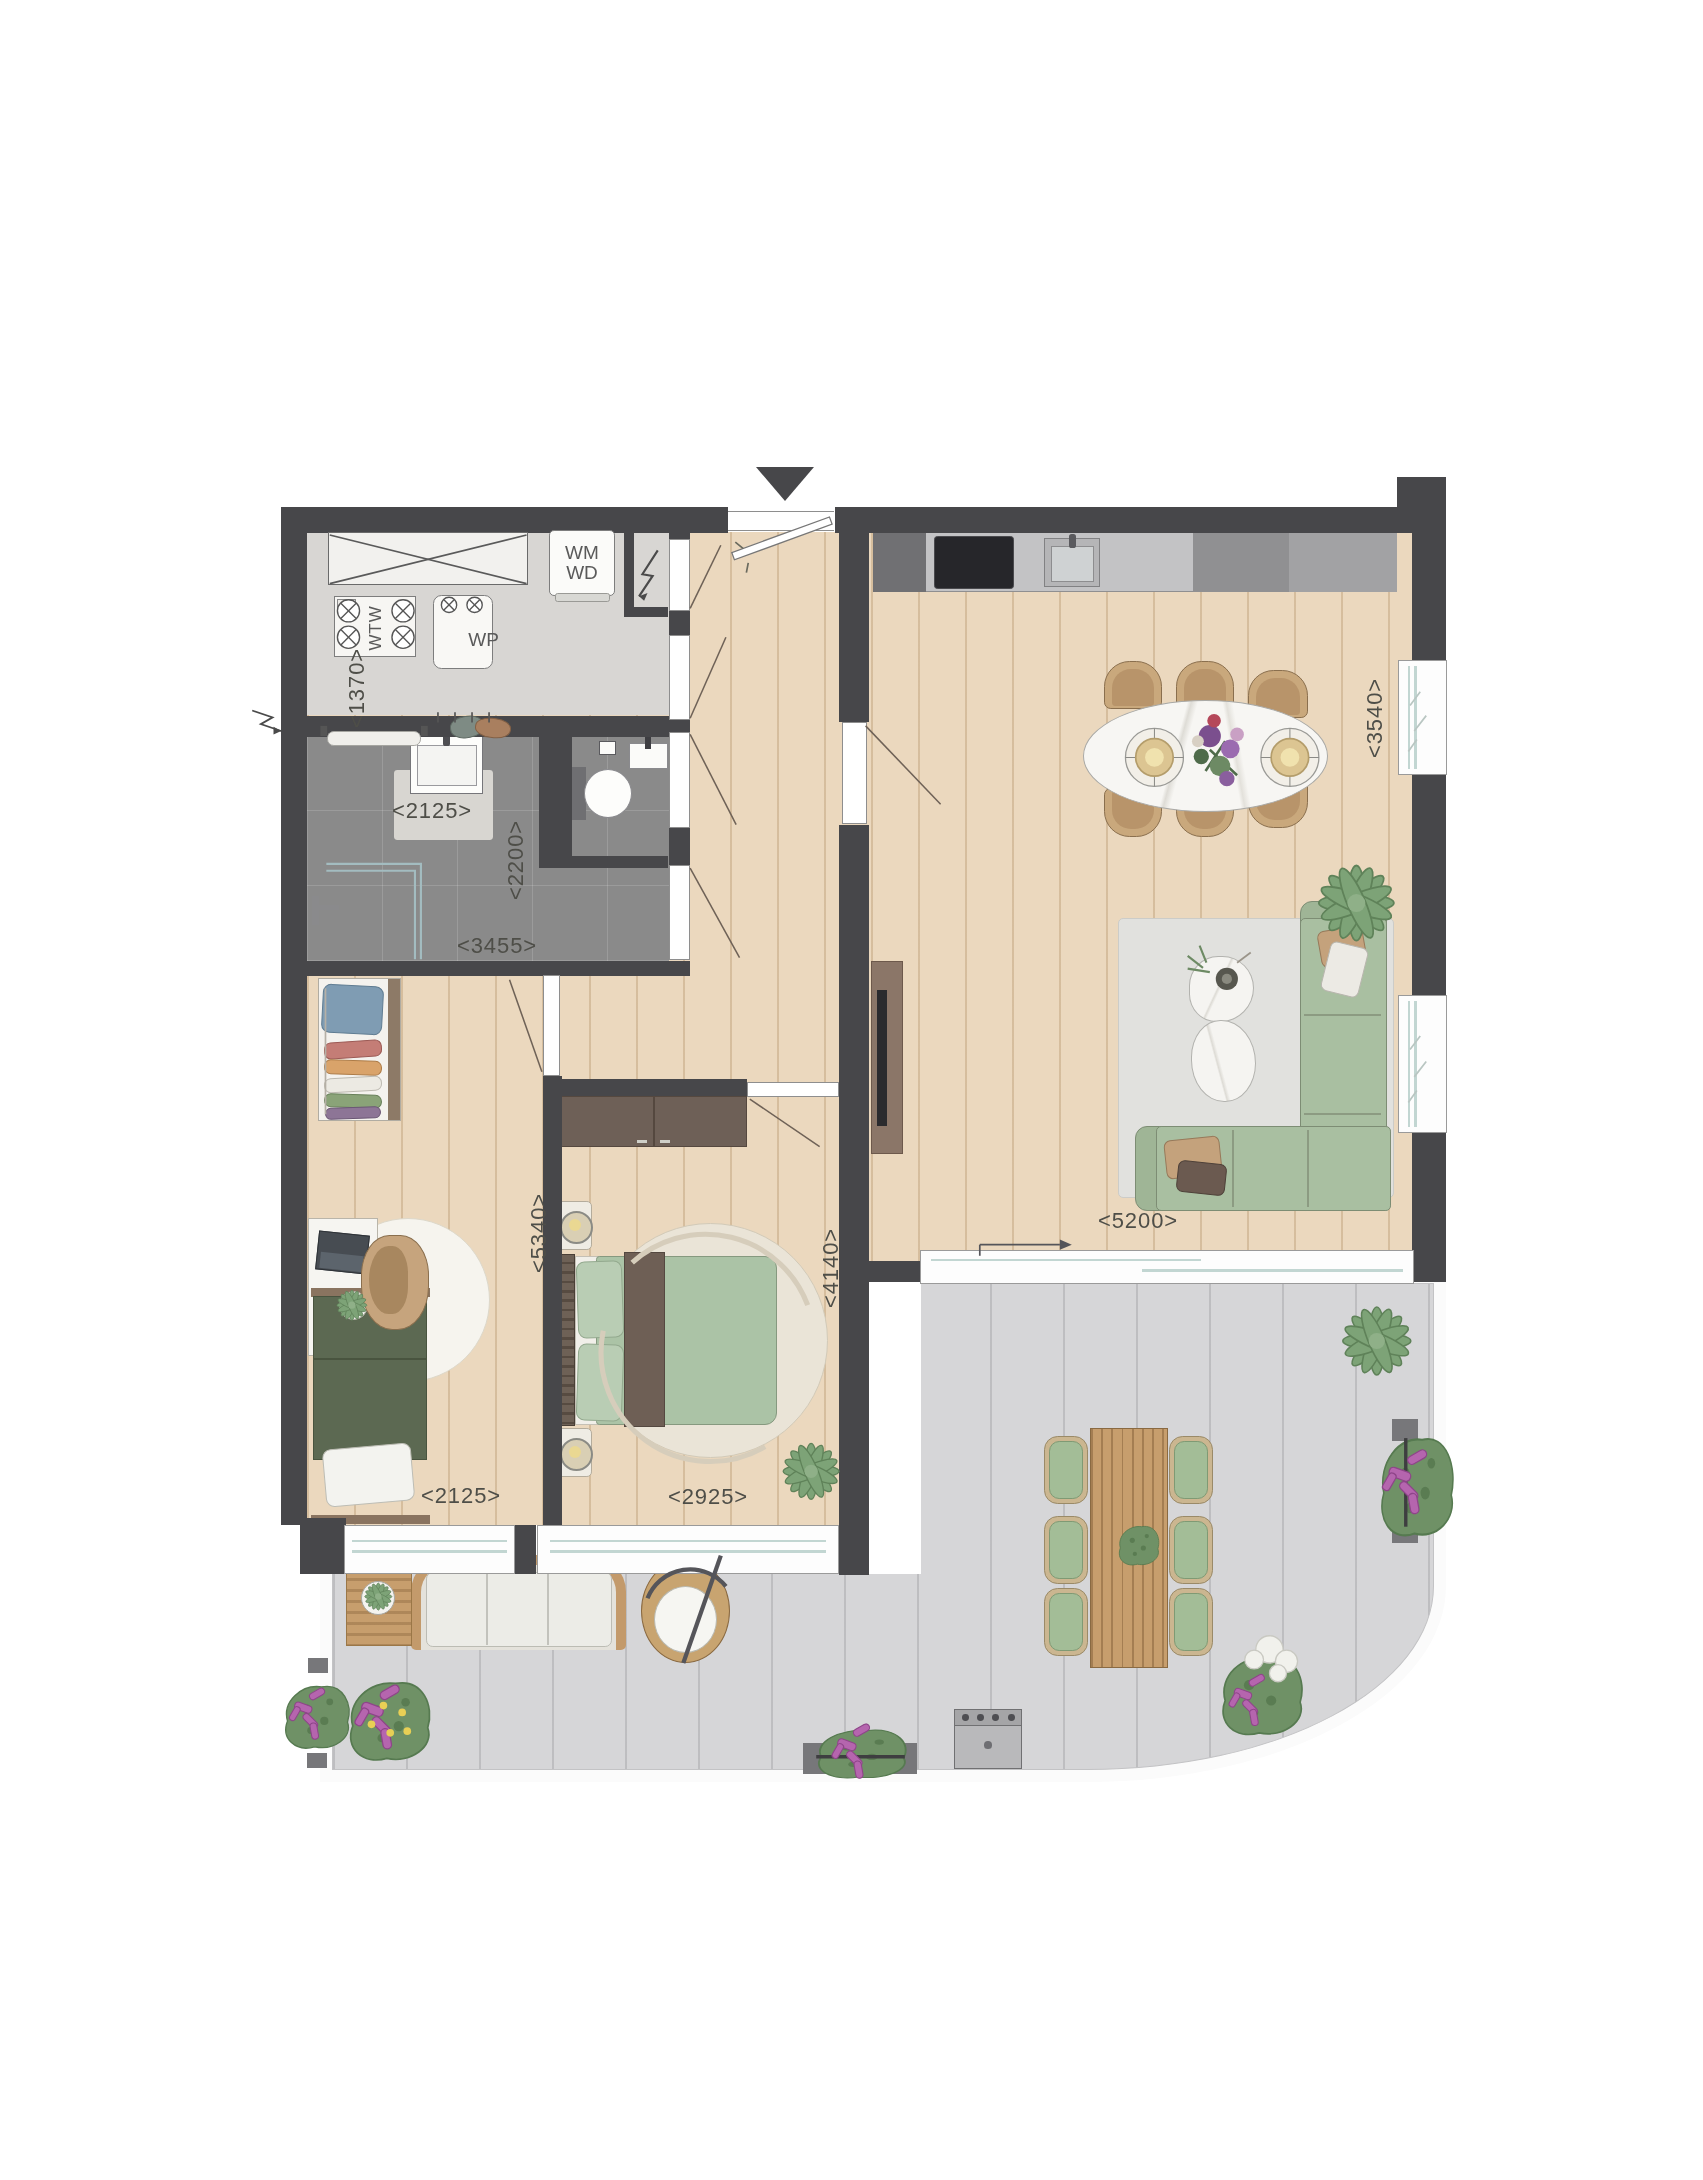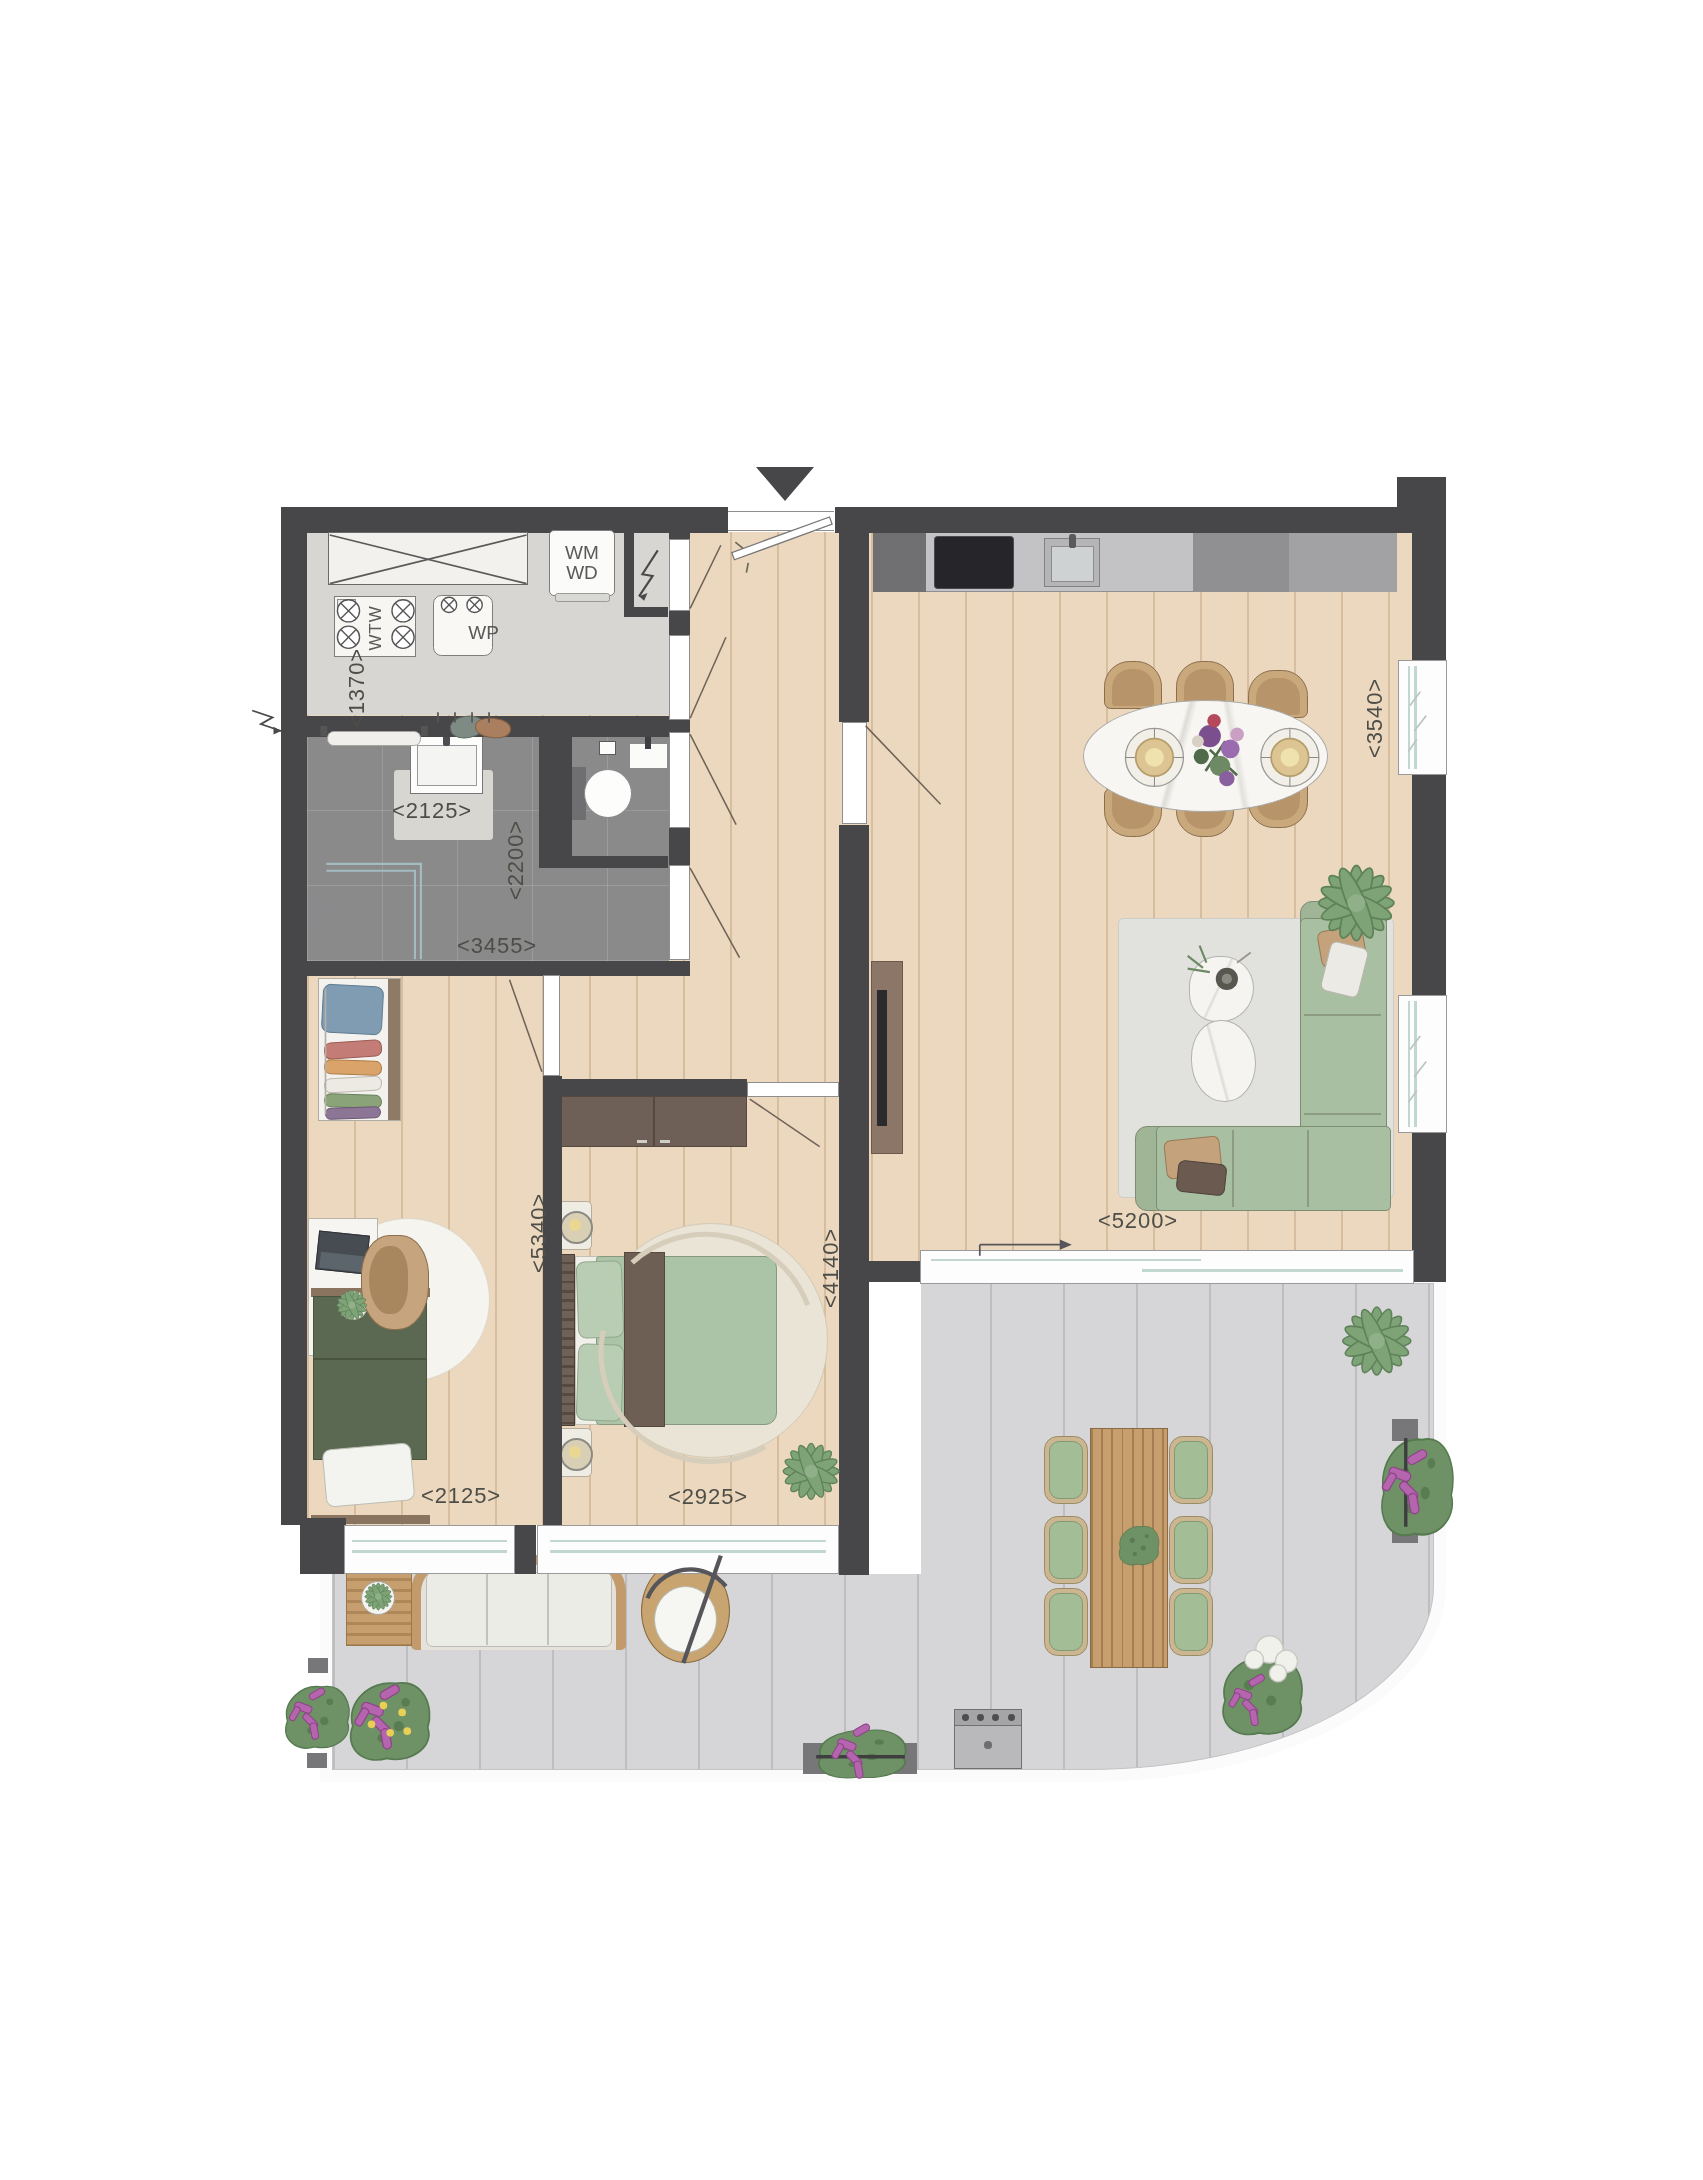--- a/index.html
+++ b/index.html
@@ -146,21 +146,21 @@
   <div class="fur" style="left:549px;top:530px;width:66px;height:66px;background:#fbfbf9;border:1.7px solid #7d7d7d;border-radius:5.1px;z-index:21;
               display:flex;flex-direction:column;align-items:center;justify-content:center;font-size:19px;color:#5a5a5a;line-height:1.05;">
     <span>WM</span>
     <span>WD</span>
     <div class="abs" style="left:5.1px;bottom:-6.8px;width:53px;height:6.8px;background:#d8d8d4;border:0.9px solid #9a9a96;border-radius:2.6px;"></div>
   </div>
   <div class="fur" style="left:334px;top:596px;width:82px;height:61px;background:#f7f6f3;border:1.7px solid #7d7d7d;z-index:11;">
     <div class="abs" style="left:1.7px;top:1.7px;width:17px;height:10.2px;border:0.9px solid #8a8a8a;background:#eceae6;"></div>
     <div class="abs" style="left:41px;top:31px;transform:translate(-50%,-50%) rotate(-90deg);font-size:17px;color:#5a5a5a;letter-spacing:0.9px;">WTW</div>
   </div>
-  <div class="fur" style="left:433px;top:595px;width:60px;height:61px;background:#f9f8f5;border:1.7px solid #7d7d7d;border-radius:8.5px;z-index:11;
+  <div class="fur" style="left:433px;top:595px;width:60px;height:74px;background:#f9f8f5;border:1.7px solid #7d7d7d;border-radius:8.5px;z-index:11;
               display:flex;align-items:center;justify-content:center;padding-left:41px;">
     <span style="font-size:19px;color:#5a5a5a;margin-top:15.3px;">WP</span>
   </div>
   <div class="fur" style="left:450px;top:716px;width:34px;height:22px;background:#7e8b84;border:0.9px solid #5f6b64;border-radius:45%;transform:rotate(-8deg);z-index:24;"></div>
   <div class="fur" style="left:475px;top:718px;width:36px;height:20.4px;background:#a97f5f;border:0.9px solid #836045;border-radius:45%;transform:rotate(6deg);z-index:24;"></div>
 
   <div class="fur" style="left:327px;top:731px;width:94px;height:15.3px;background:#f0efeb;border:0.9px solid #a5a5a0;border-radius:6.8px;z-index:24;"></div>
   <div class="fur" style="left:410px;top:736px;width:73px;height:58px;background:#fdfdfb;border:1.7px solid #76767a;z-index:11;">
     <div class="abs" style="left:6px;top:7.7px;width:58px;height:39px;background:#f4f4f2;border:0.9px solid #9a9a9e;"></div>
     <div class="abs" style="left:32px;top:-6.8px;width:6.8px;height:15.3px;background:#4e4e52;border-radius:2.6px;"></div>

